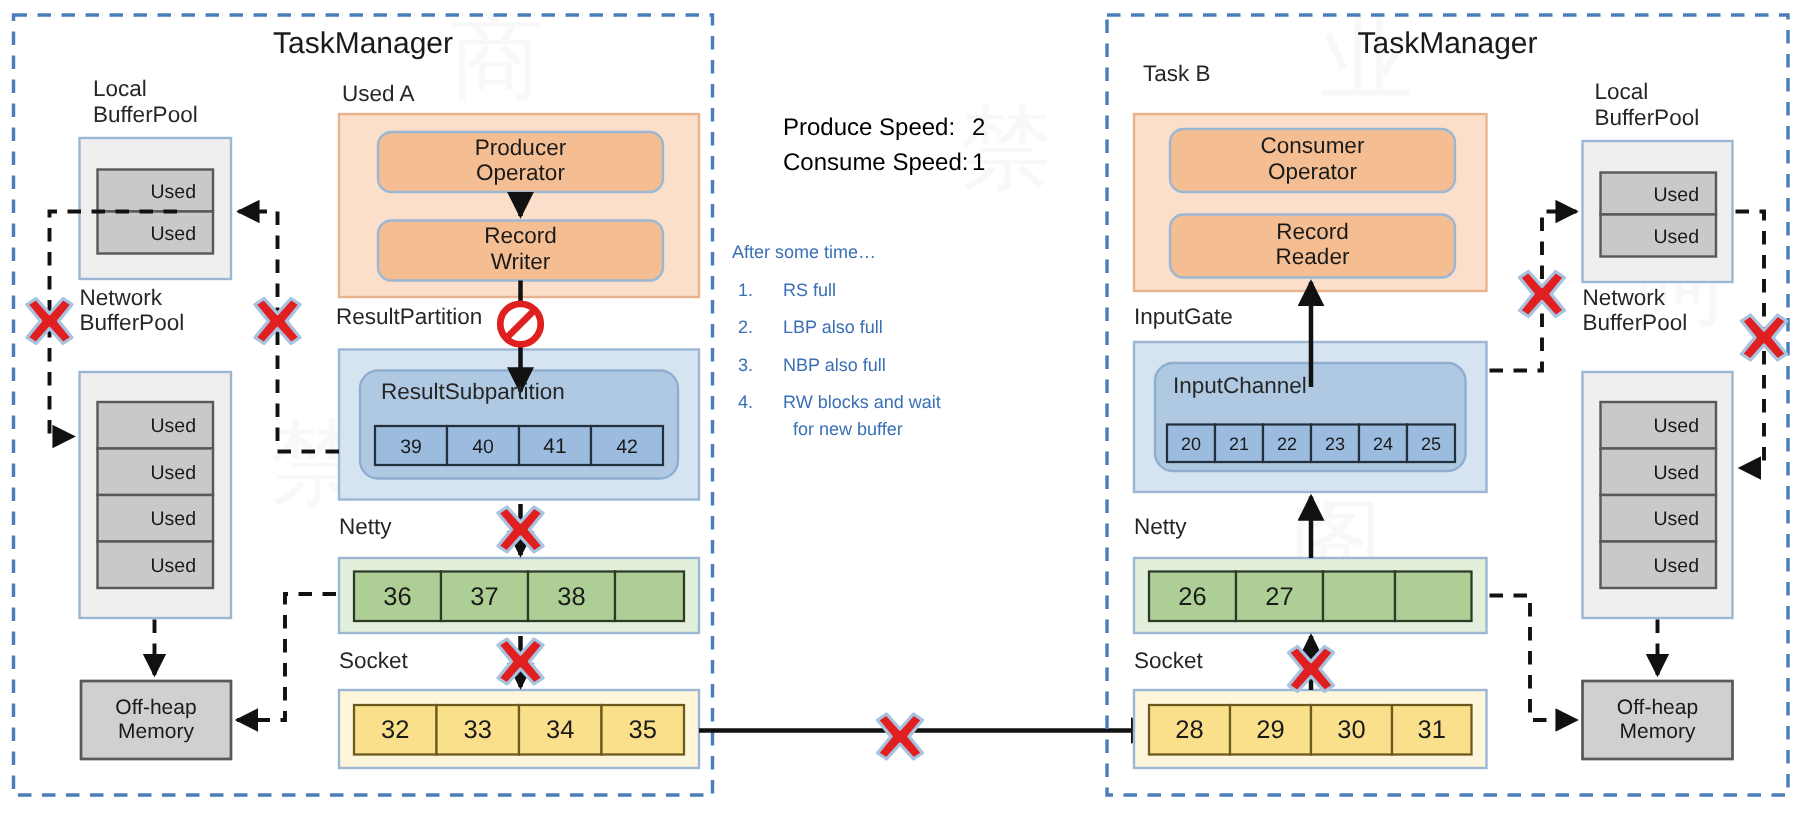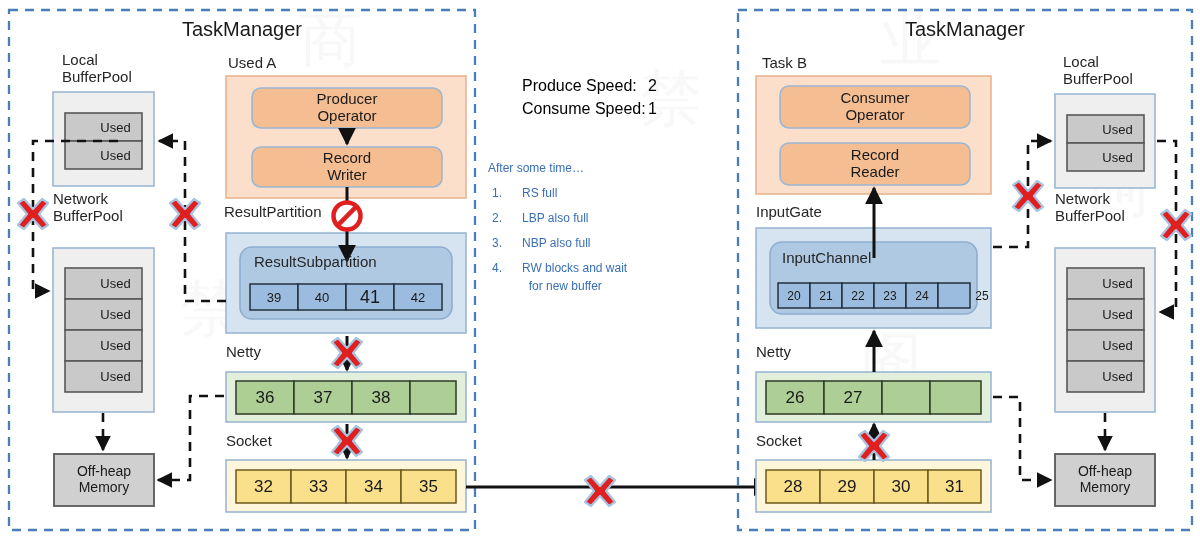--- a/index.html
+++ b/index.html
@@ -192,21 +192,21 @@
   <div class="usedtxt" style="left:65px;top:361px;width:77px;height:31px;">Used</div>
 
   <div class="boxtxt" style="left:54px;top:454px;width:100px;height:52px;font-size:14px;">Off-heap<br>Memory</div>
 
   <div class="boxtxt" style="left:252px;top:88px;width:190px;height:40px;font-size:15px;">Producer<br>Operator</div>
   <div class="boxtxt" style="left:252px;top:147px;width:190px;height:40px;font-size:15px;">Record<br>Writer</div>
 
   <div class="lbl" style="left:254px;top:254px;font-size:15px;">ResultSubpartition</div>
   <div class="cellnum" style="left:250px;top:284px;width:48px;height:26px;font-size:13px;">39</div>
   <div class="cellnum" style="left:298px;top:284px;width:48px;height:26px;font-size:13px;">40</div>
-  <div class="cellnum" style="left:346px;top:284px;width:48px;height:26px;font-size:18px;">41</div>
+  <div class="cellnum" style="left:346px;top:284px;width:48px;height:26px;font-size:14px;">41</div>
   <div class="cellnum" style="left:394px;top:284px;width:48px;height:26px;font-size:13px;">42</div>
 
   <div class="cellnum" style="left:236px;top:381px;width:58px;height:33px;">36</div>
   <div class="cellnum" style="left:294px;top:381px;width:58px;height:33px;">37</div>
   <div class="cellnum" style="left:352px;top:381px;width:58px;height:33px;">38</div>
   <div class="cellnum" style="left:410px;top:381px;width:46px;height:33px;"></div>
 
   <div class="cellnum" style="left:236px;top:470px;width:55px;height:33px;">32</div>
   <div class="cellnum" style="left:291px;top:470px;width:55px;height:33px;">33</div>
   <div class="cellnum" style="left:346px;top:470px;width:55px;height:33px;">34</div>
@@ -224,37 +224,37 @@
 
   <div class="note-blue" style="left:492px;top:210px;">2.</div>
   <div class="note-blue" style="left:522px;top:210px;">LBP also full</div>
 
   <div class="note-blue" style="left:492px;top:235px;">3.</div>
   <div class="note-blue" style="left:522px;top:235px;">NBP also full</div>
 
   <div class="note-blue" style="left:492px;top:260px;">4.</div>
   <div class="note-blue" style="left:522px;top:260px;">RW blocks and wait<br>  for new buffer</div>
 
-  <div class="lbl" style="left:762px;top:55px;text-align:right;">Task B</div>
+  <div class="lbl" style="left:762px;top:42px;text-align:right;">Task B</div>
   <div class="lbl" style="left:756px;top:204px;">InputGate</div>
   <div class="lbl" style="left:756px;top:344px;">Netty</div>
   <div class="lbl" style="left:756px;top:433px;">Socket</div>
   <div class="lbl" style="left:1063px;top:54px;">Local<br>BufferPool</div>
   <div class="lbl" style="left:1055px;top:191px;">Network<br>BufferPool</div>
 
   <div class="boxtxt" style="left:780px;top:86px;width:190px;height:42px;font-size:15px;">Consumer<br>Operator</div>
   <div class="boxtxt" style="left:780px;top:143px;width:190px;height:42px;font-size:15px;">Record<br>Reader</div>
 
   <div class="lbl" style="left:782px;top:250px;font-size:15px;">InputChannel</div>
   <div class="cellnum sm" style="left:778px;top:283px;width:32px;height:25px;">20</div>
   <div class="cellnum sm" style="left:810px;top:283px;width:32px;height:25px;">21</div>
   <div class="cellnum sm" style="left:842px;top:283px;width:32px;height:25px;">22</div>
   <div class="cellnum sm" style="left:874px;top:283px;width:32px;height:25px;">23</div>
   <div class="cellnum sm" style="left:906px;top:283px;width:32px;height:25px;">24</div>
-  <div class="cellnum sm" style="left:938px;top:283px;width:32px;height:25px;margin-left:28px;">25</div>
+  <div class="cellnum sm" style="left:938px;top:283px;width:32px;height:25px;">25</div>
 
   <div class="cellnum" style="left:766px;top:381px;width:58px;height:33px;">26</div>
   <div class="cellnum" style="left:824px;top:381px;width:58px;height:33px;">27</div>
   <div class="cellnum" style="left:882px;top:381px;width:48px;height:33px;"></div>
   <div class="cellnum" style="left:930px;top:381px;width:51px;height:33px;"></div>
 
   <div class="cellnum" style="left:766px;top:470px;width:54px;height:33px;">28</div>
   <div class="cellnum" style="left:820px;top:470px;width:54px;height:33px;">29</div>
   <div class="cellnum" style="left:874px;top:470px;width:54px;height:33px;">30</div>
   <div class="cellnum" style="left:928px;top:470px;width:53px;height:33px;">31</div>

